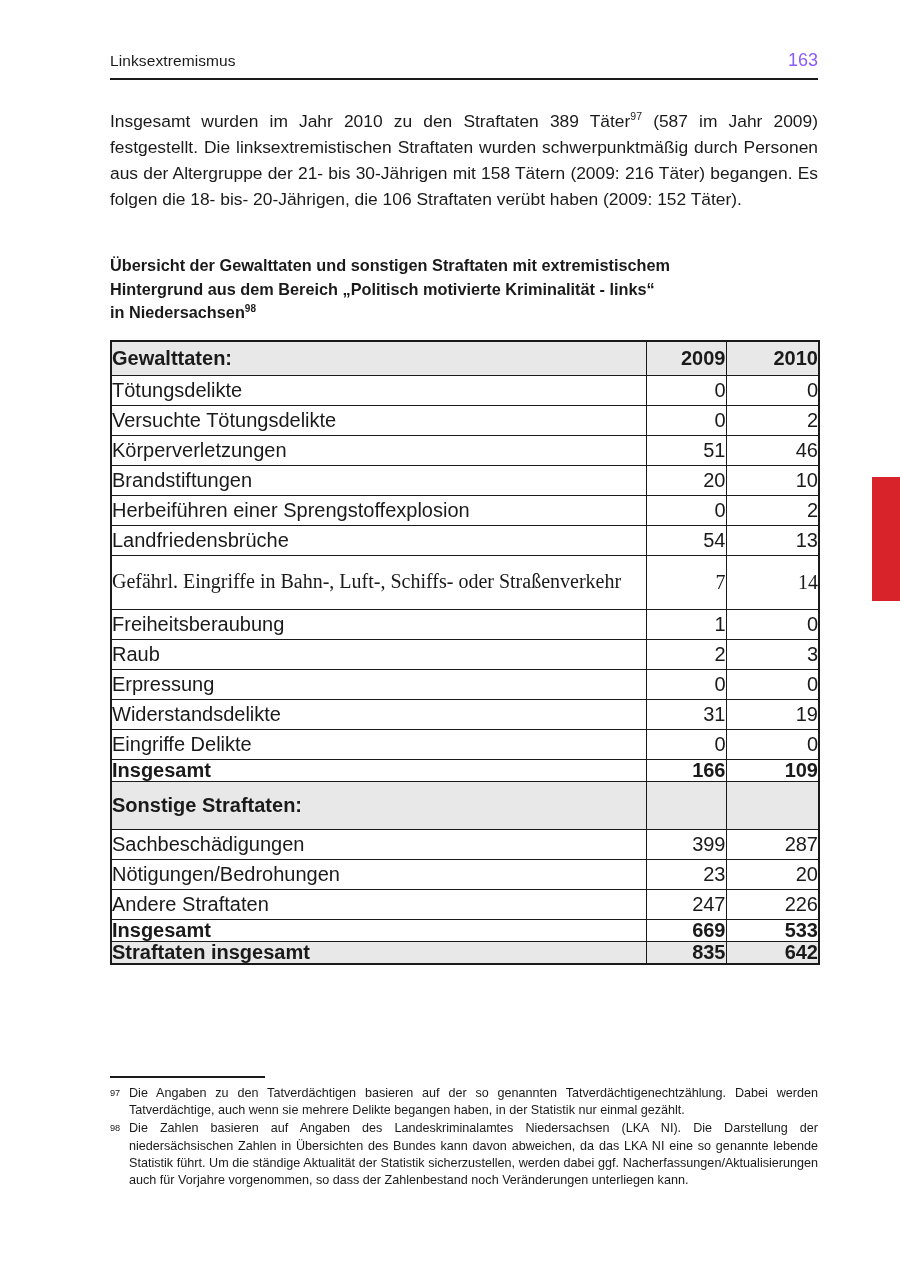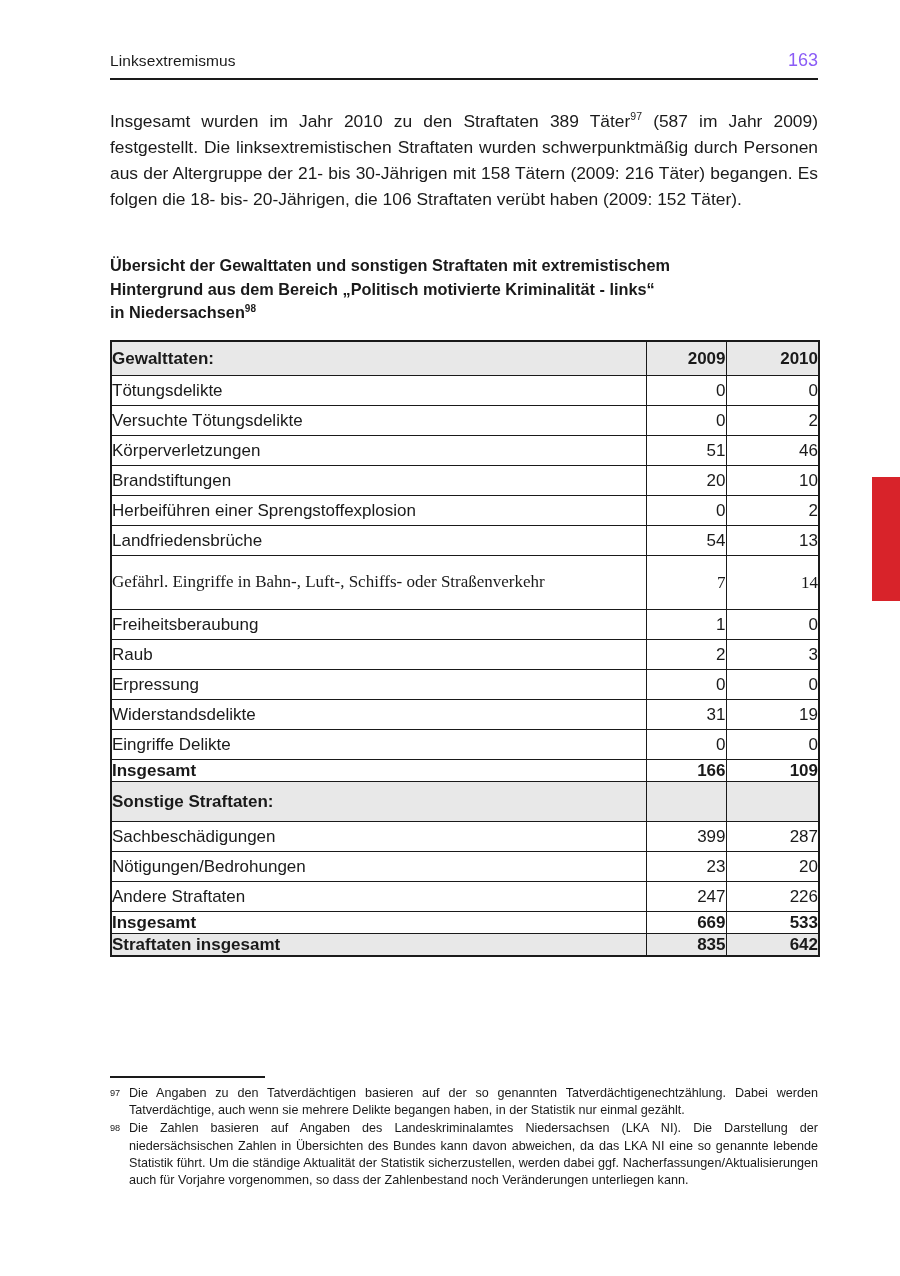--- a/index.html
+++ b/index.html
@@ -93,21 +93,21 @@
     width: 708px;
     table-layout: fixed;
     border: 2.5px solid #1a1a1a;
   }
   table.stat col.c-label { width: 535px; }
   table.stat col.c-y1    { width: 80px; }
   table.stat col.c-y2    { width: 93px; }
 
   table.stat td, table.stat th {
     border: 1px solid #1a1a1a;
-    font-size: 17px;
+    font-size: 20px;
     color: #1a1a1a;
     padding: 0;
     vertical-align: middle;
   }
   .cell-label {
     text-align: left;
     padding: 5px 8px 6px 10px;
     line-height: 21px;
   }
   .cell-num {
@@ -115,21 +115,21 @@
     padding: 5px 13px 6px 6px;
     line-height: 21px;
     white-space: nowrap;
   }
   tr.r-head > *,
   tr.r-section > * {
     background: #e8e8e8;
     font-weight: bold;
   }
   tr.r-head { height: 34px; }
-  tr.r-section { height: 40px; }
+  tr.r-section { height: 48px; }
   tr.r-data { height: 30px; padding-left: 43px; }
   tr.r-tall { height: 54px; font-family: Liberation Serif, serif; }
   tr.r-total > * {
     font-weight: bold;
     background: #ffffff;
   }
   tr.r-grandtotal > * {
     font-weight: bold;
     background: #e8e8e8;
   }

